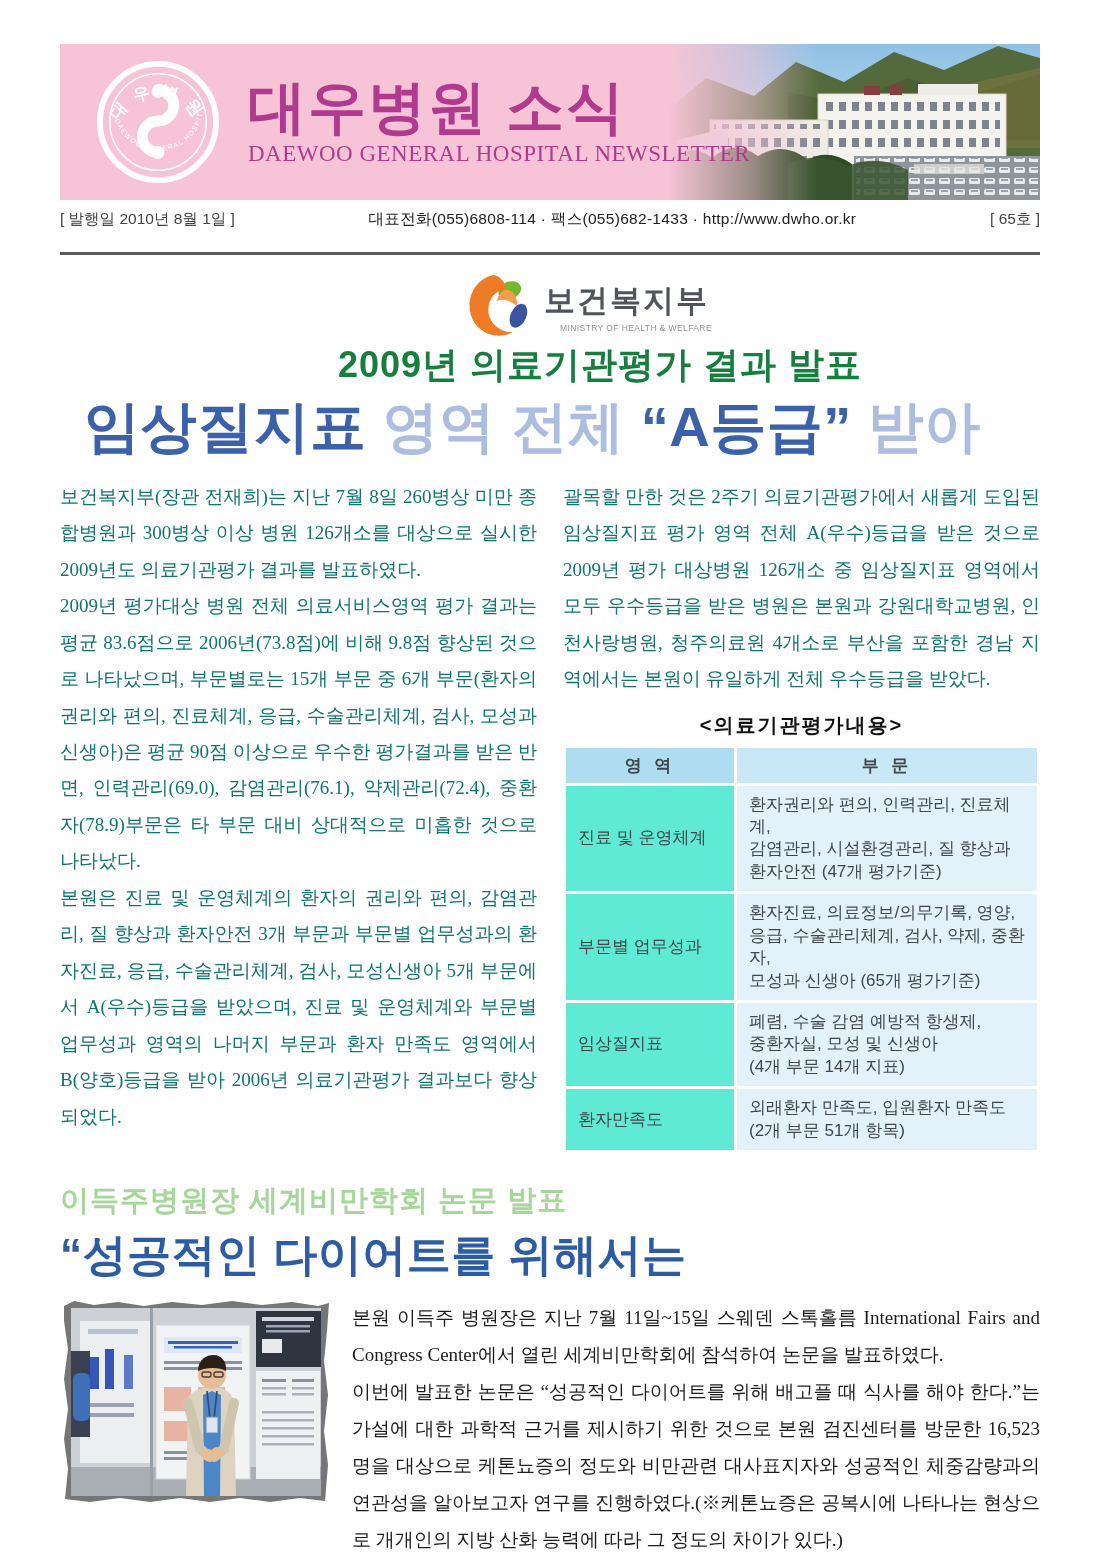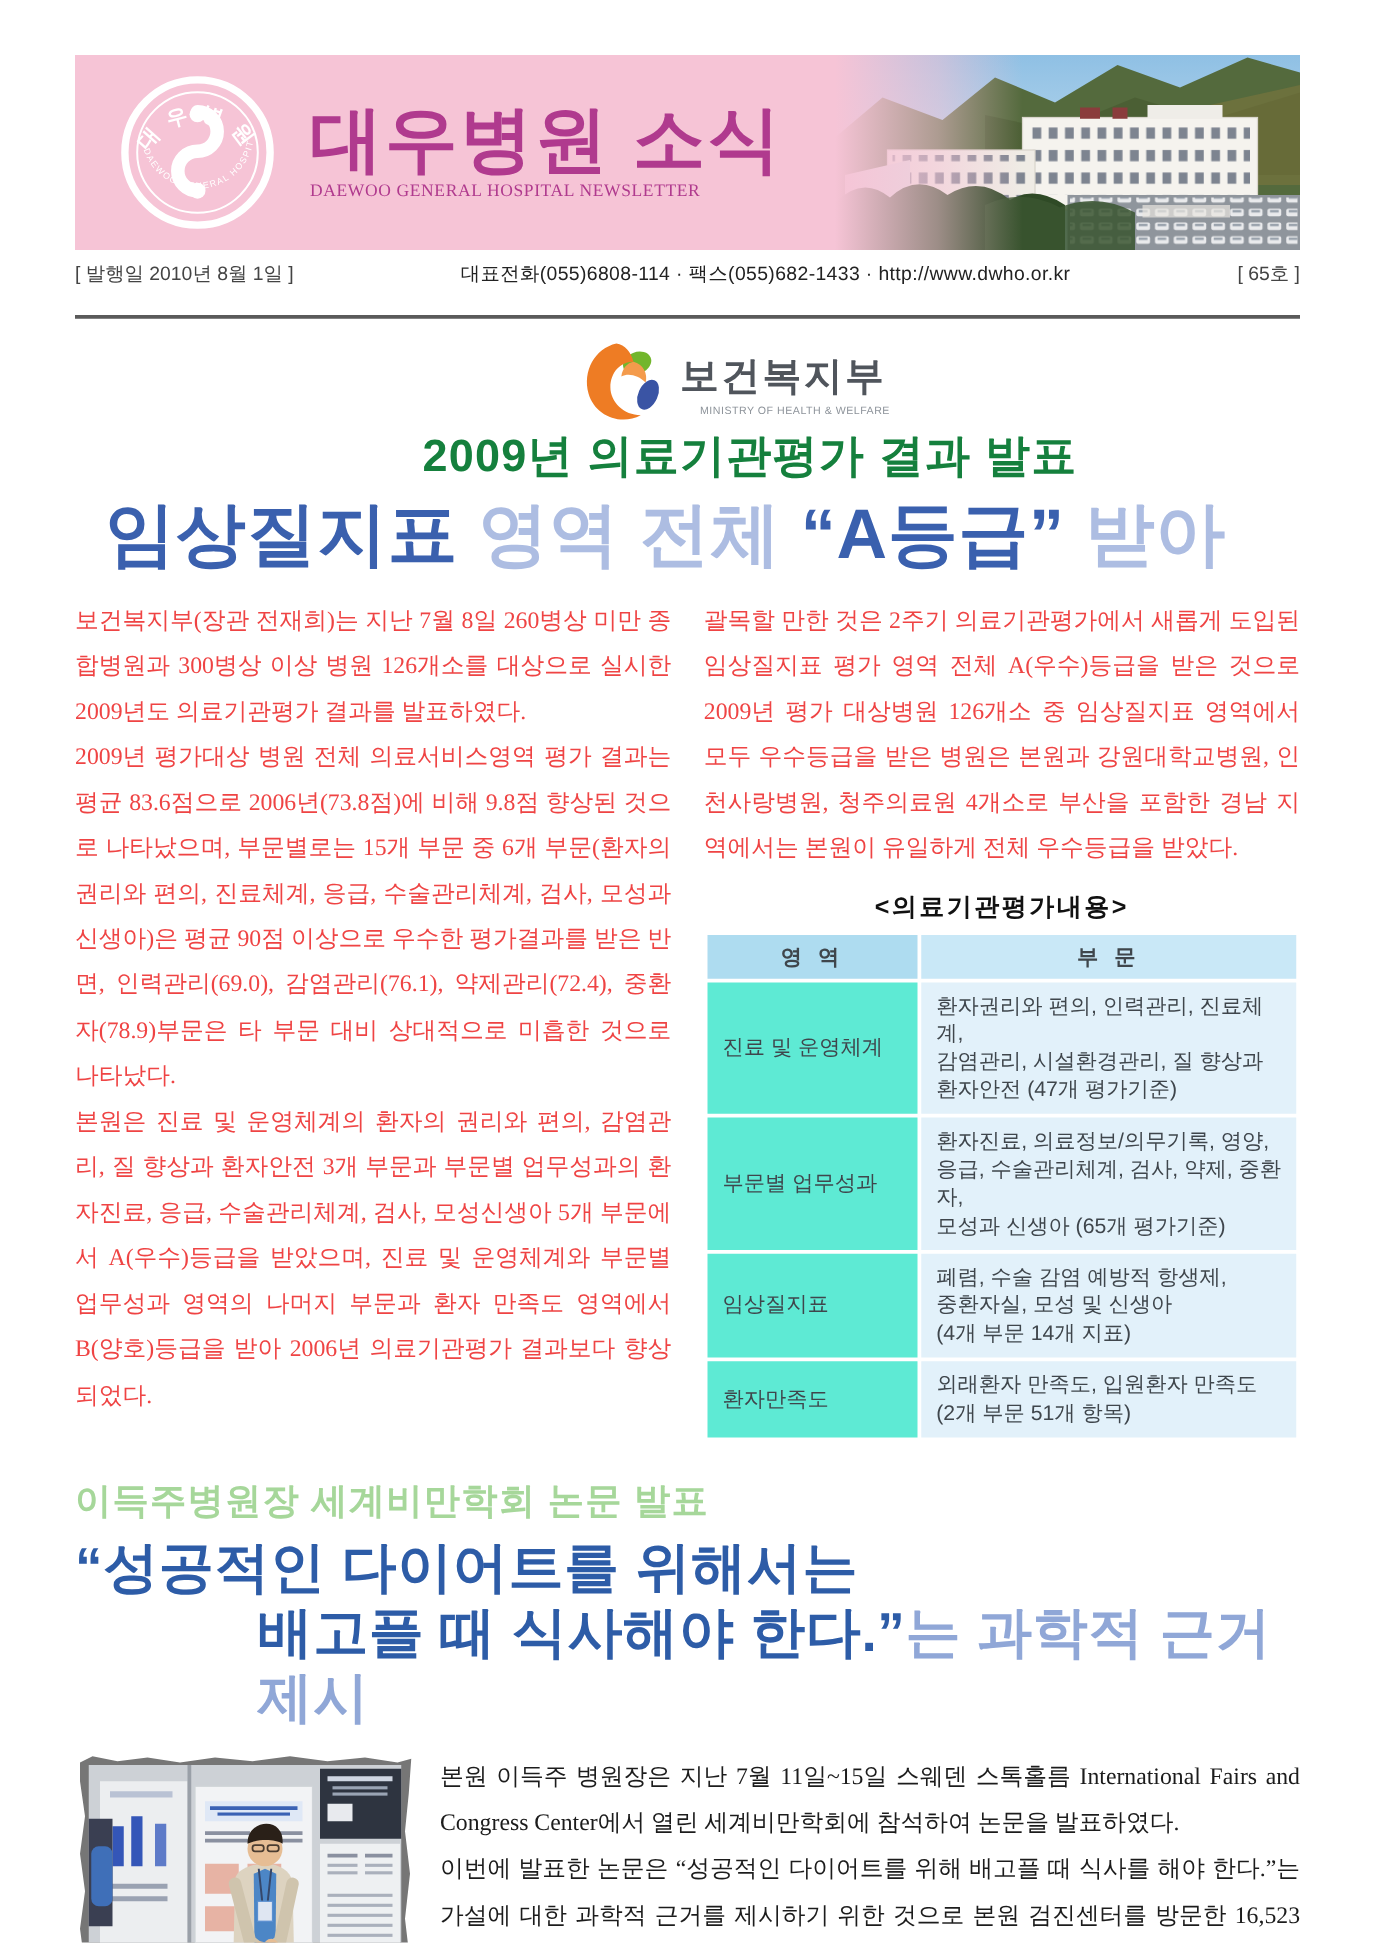--- a/index.html
+++ b/index.html
@@ -6,21 +6,21 @@
   html,body { width:1100px; height:1554px; background:#ffffff; overflow:hidden; }
   body { font-family:"Liberation Sans", sans-serif; color:#222; }
   .page { width:1100px; height:1554px; padding:0 60px; position:relative; }
 
   
   .banner { position:relative; margin-top:44px; height:156px; background:#f6c4d6; overflow:hidden; }
   .banner-inner { position:relative; z-index:2; display:flex; align-items:center; height:100%; }
   .hosp-logo { margin-left:34px; flex:0 0 auto; }
   .title-block { margin-left:26px; }
   .nl-title { font-size:58px; font-weight:700; color:#b03a8e; letter-spacing:2px; line-height:1.05; }
-  .nl-subtitle { font-family:"Liberation Serif", serif; font-size:14px; color:#b03a8e; letter-spacing:0.5px; margin-top:4px; }
+  .nl-subtitle { font-family:"Liberation Serif", serif; font-size:23px; color:#b03a8e; letter-spacing:0.5px; margin-top:4px; }
   .banner-photo { position:absolute; right:0; top:0; height:156px; width:372px; z-index:1; }
 
   
   .info-bar { display:flex; align-items:flex-end; justify-content:space-between; margin-top:9px; padding-bottom:22px; border-bottom:3px solid #5a5a5a; font-size:15.5px; color:#333; }
   .info-bar .mid { flex:1; text-align:center; color:#222; letter-spacing:0.3px; }
   .info-bar .side { color:#444; white-space:nowrap; }
 
   
   .a1-head { display:flex; align-items:center; margin-top:16px; margin-left:76px;flex-direction:column; }
   .mohw { display:flex; align-items:center; }
@@ -28,21 +28,21 @@
   .mohw-name { font-size:31px; font-weight:bold; color:#50555c; letter-spacing:2px; }
   .mohw-sub { font-size:8.5px; color:#8d939a; letter-spacing:0.4px; margin-top:1px;padding-left:16px; }
   .a1-kicker { margin-left:24px; font-size:36px; font-weight:900; color:#15803d; letter-spacing:1px; }
   .a1-headline { margin-top:6px; margin-left:24px; font-size:56px; font-weight:900; letter-spacing:0.5px; line-height:1.12; white-space:nowrap; }
   .hl-dark { color:#3a60ae; }
   .hl-light { color:#adbde2; }
 
   
   .cols { display:flex; gap:26px; margin-top:20px; }
   .col { flex:1; min-width:0; }
-  .body-text p { font-family:"Liberation Serif", serif; font-size:19px; line-height:1.92; text-align:justify; color:#ef4444; }
+  .body-text p { font-family:"Liberation Serif", serif; font-size:19px; line-height:1.92; text-align:justify; color:#0f766e; }
   .eval-title { text-align:center; font-size:20px; font-weight:900; letter-spacing:2px; color:#111; margin:14px 0 6px; }
   table.eval { width:100%; border-collapse:separate; border-spacing:3px; }
   table.eval th { font-size:17px; font-weight:bold; color:#3f464c; padding:6px 4px; letter-spacing:4px; }
   table.eval th.th-area { background:#aedcf0; width:168px; }
   table.eval th.th-detail { background:#c9e8f7; }
   table.eval td { font-size:17px; color:#3f464c; line-height:1.32; }
   table.eval td.t-area { background:#5eead4; padding:10px 12px; }
   table.eval td.t-detail { background:#e2f1fa; padding:8px 12px; white-space:pre-line; }
 
   
@@ -193,21 +193,20 @@
 (2개 부문 51개 항목)</td>
           </tr>
         </tbody>
       </table>
     </div>
   </div>
 
   <div class="a2-kicker">이득주병원장 세계비만학회 논문 발표</div>
   <div class="a2-quote">
     <span>“성공적인 다이어트를 위해서는</span>
-    <span class="line2"><span>배고플 때 식사해야 한다.”</span><span class="quote-tail">는 과학적 근거 제시</span></span>
   </div>
 
   <div class="a2-media">
     <svg class="conf-photo" width="272" height="206" viewBox="0 0 272 206">
       <path d="M4 7 L14 2 L34 6 L58 3 L84 7 L112 3 L142 6 L172 2 L202 6 L232 3 L258 7 L269 4 L267 32 L264 62 L268 96 L264 132 L268 166 L265 202 L240 199 L210 203 L180 199 L150 203 L120 199 L90 203 L60 199 L30 203 L5 200 L8 170 L4 140 L8 110 L4 80 L8 50 L4 22 Z" fill="#767676"></path>
       <g>
         <rect x="11" y="9" width="250" height="188" fill="#cdd1d6"></rect>
         <rect x="11" y="168" width="250" height="29" fill="#a9aeb5"></rect>
         <rect x="20" y="22" width="70" height="142" fill="#eceef0"></rect>
         <rect x="28" y="30" width="50" height="5" fill="#b9c2d4"></rect>

